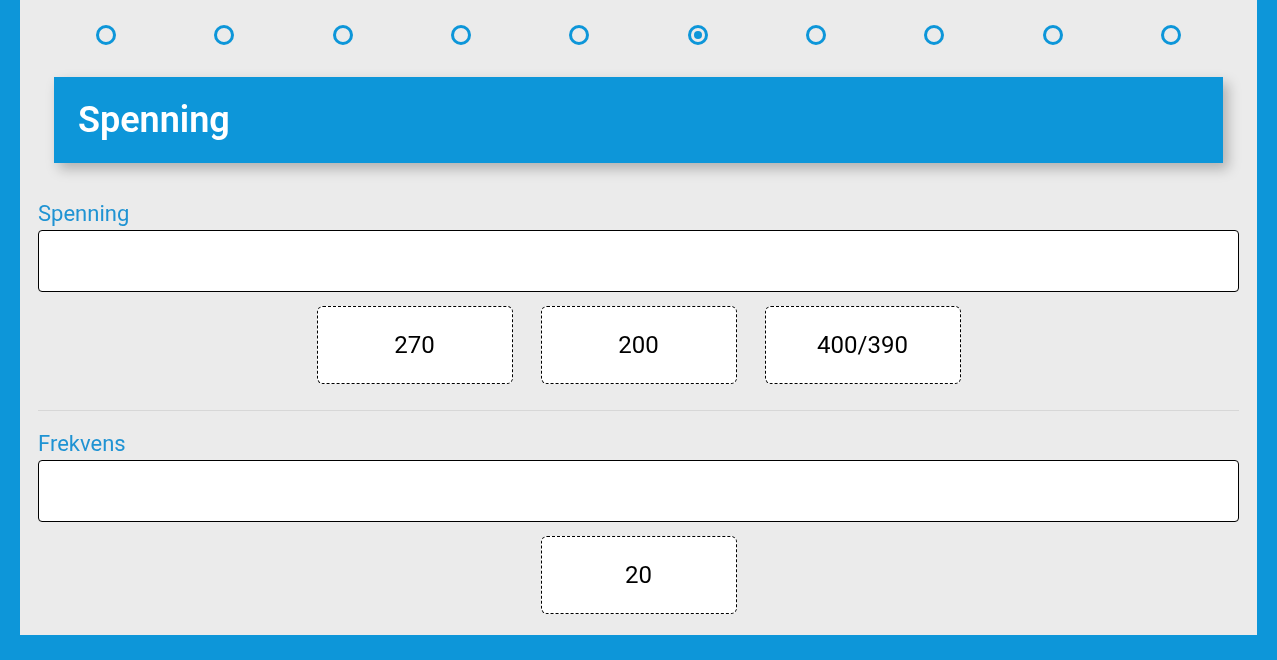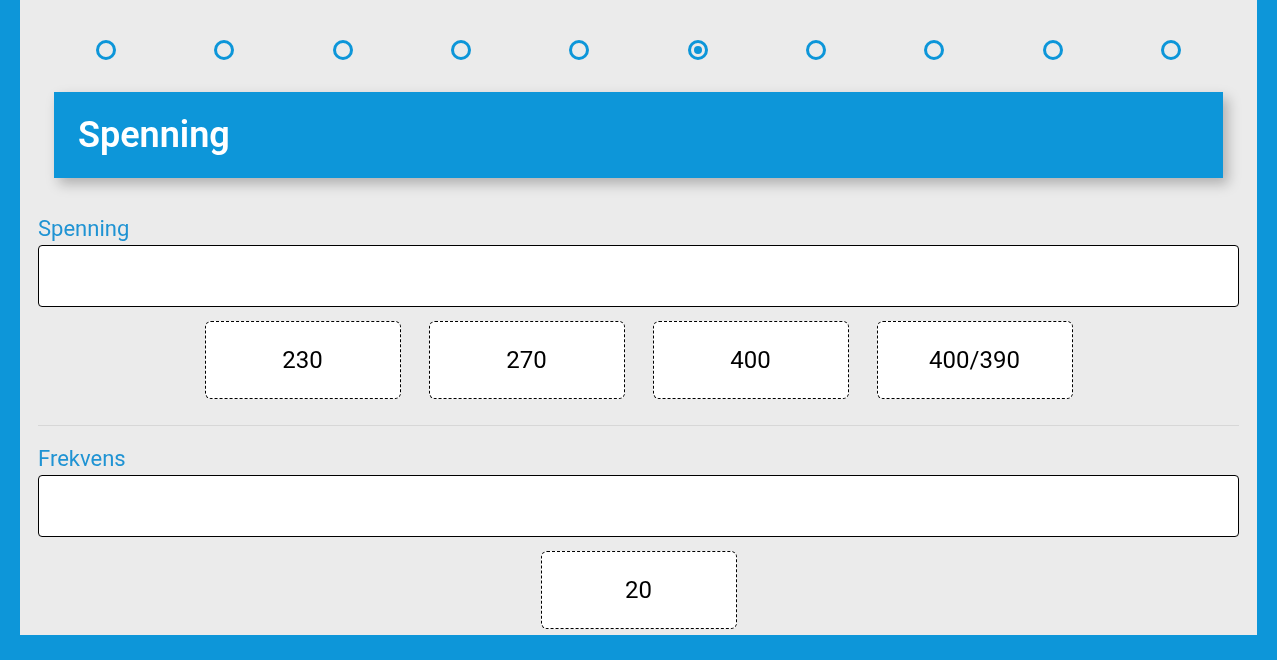--- a/index.html
+++ b/index.html
@@ -11,21 +11,21 @@
       font-family: -apple-system, BlinkMacSystemFont, "Segoe UI", Roboto, Helvetica, Arial, sans-serif;
       background: #0d96d9;
       width: 1277px;
       height: 660px;
       overflow: hidden;
     }
     .page-container {
       background: #ebebeb;
       margin: 0 20px 25px 20px;
       height: 635px;
-      padding: 30px 18px 0 18px;
+      padding: 15px 18px 0 18px;
     }
     .stepper {
       display: flex;
       justify-content: space-between;
       align-items: center;
       padding: 10px 58px 32px 58px;
     }
     .step-circle {
       width: 20px;
       height: 20px;
@@ -117,23 +117,22 @@
 
   <div class="header-bar">
     <span>Spenning</span>
   </div>
 
   <div class="form-section">
 
     <div class="field-label">Spenning</div>
     <input type="text" class="text-input" value="" style="">
     <div class="option-row">
-      <button class="option-button">230</button>
       <button class="option-button">270</button>
-      <button class="option-button">400</button>
+      <button class="option-button">200</button>
       <button class="option-button">400/390</button>
     </div>
 
     <hr class="divider">
 
     <div class="field-label">Frekvens</div>
     <input type="text" class="text-input" value="" style="">
     <div class="option-row">
       <button class="option-button">20</button>
     </div>

